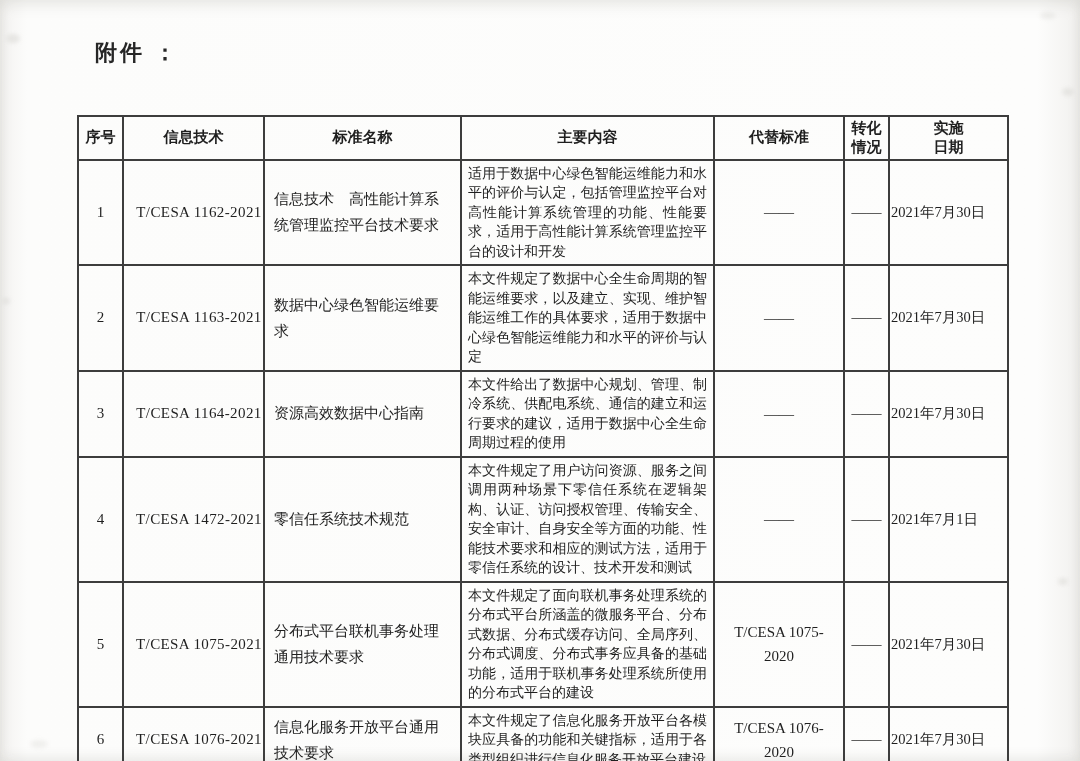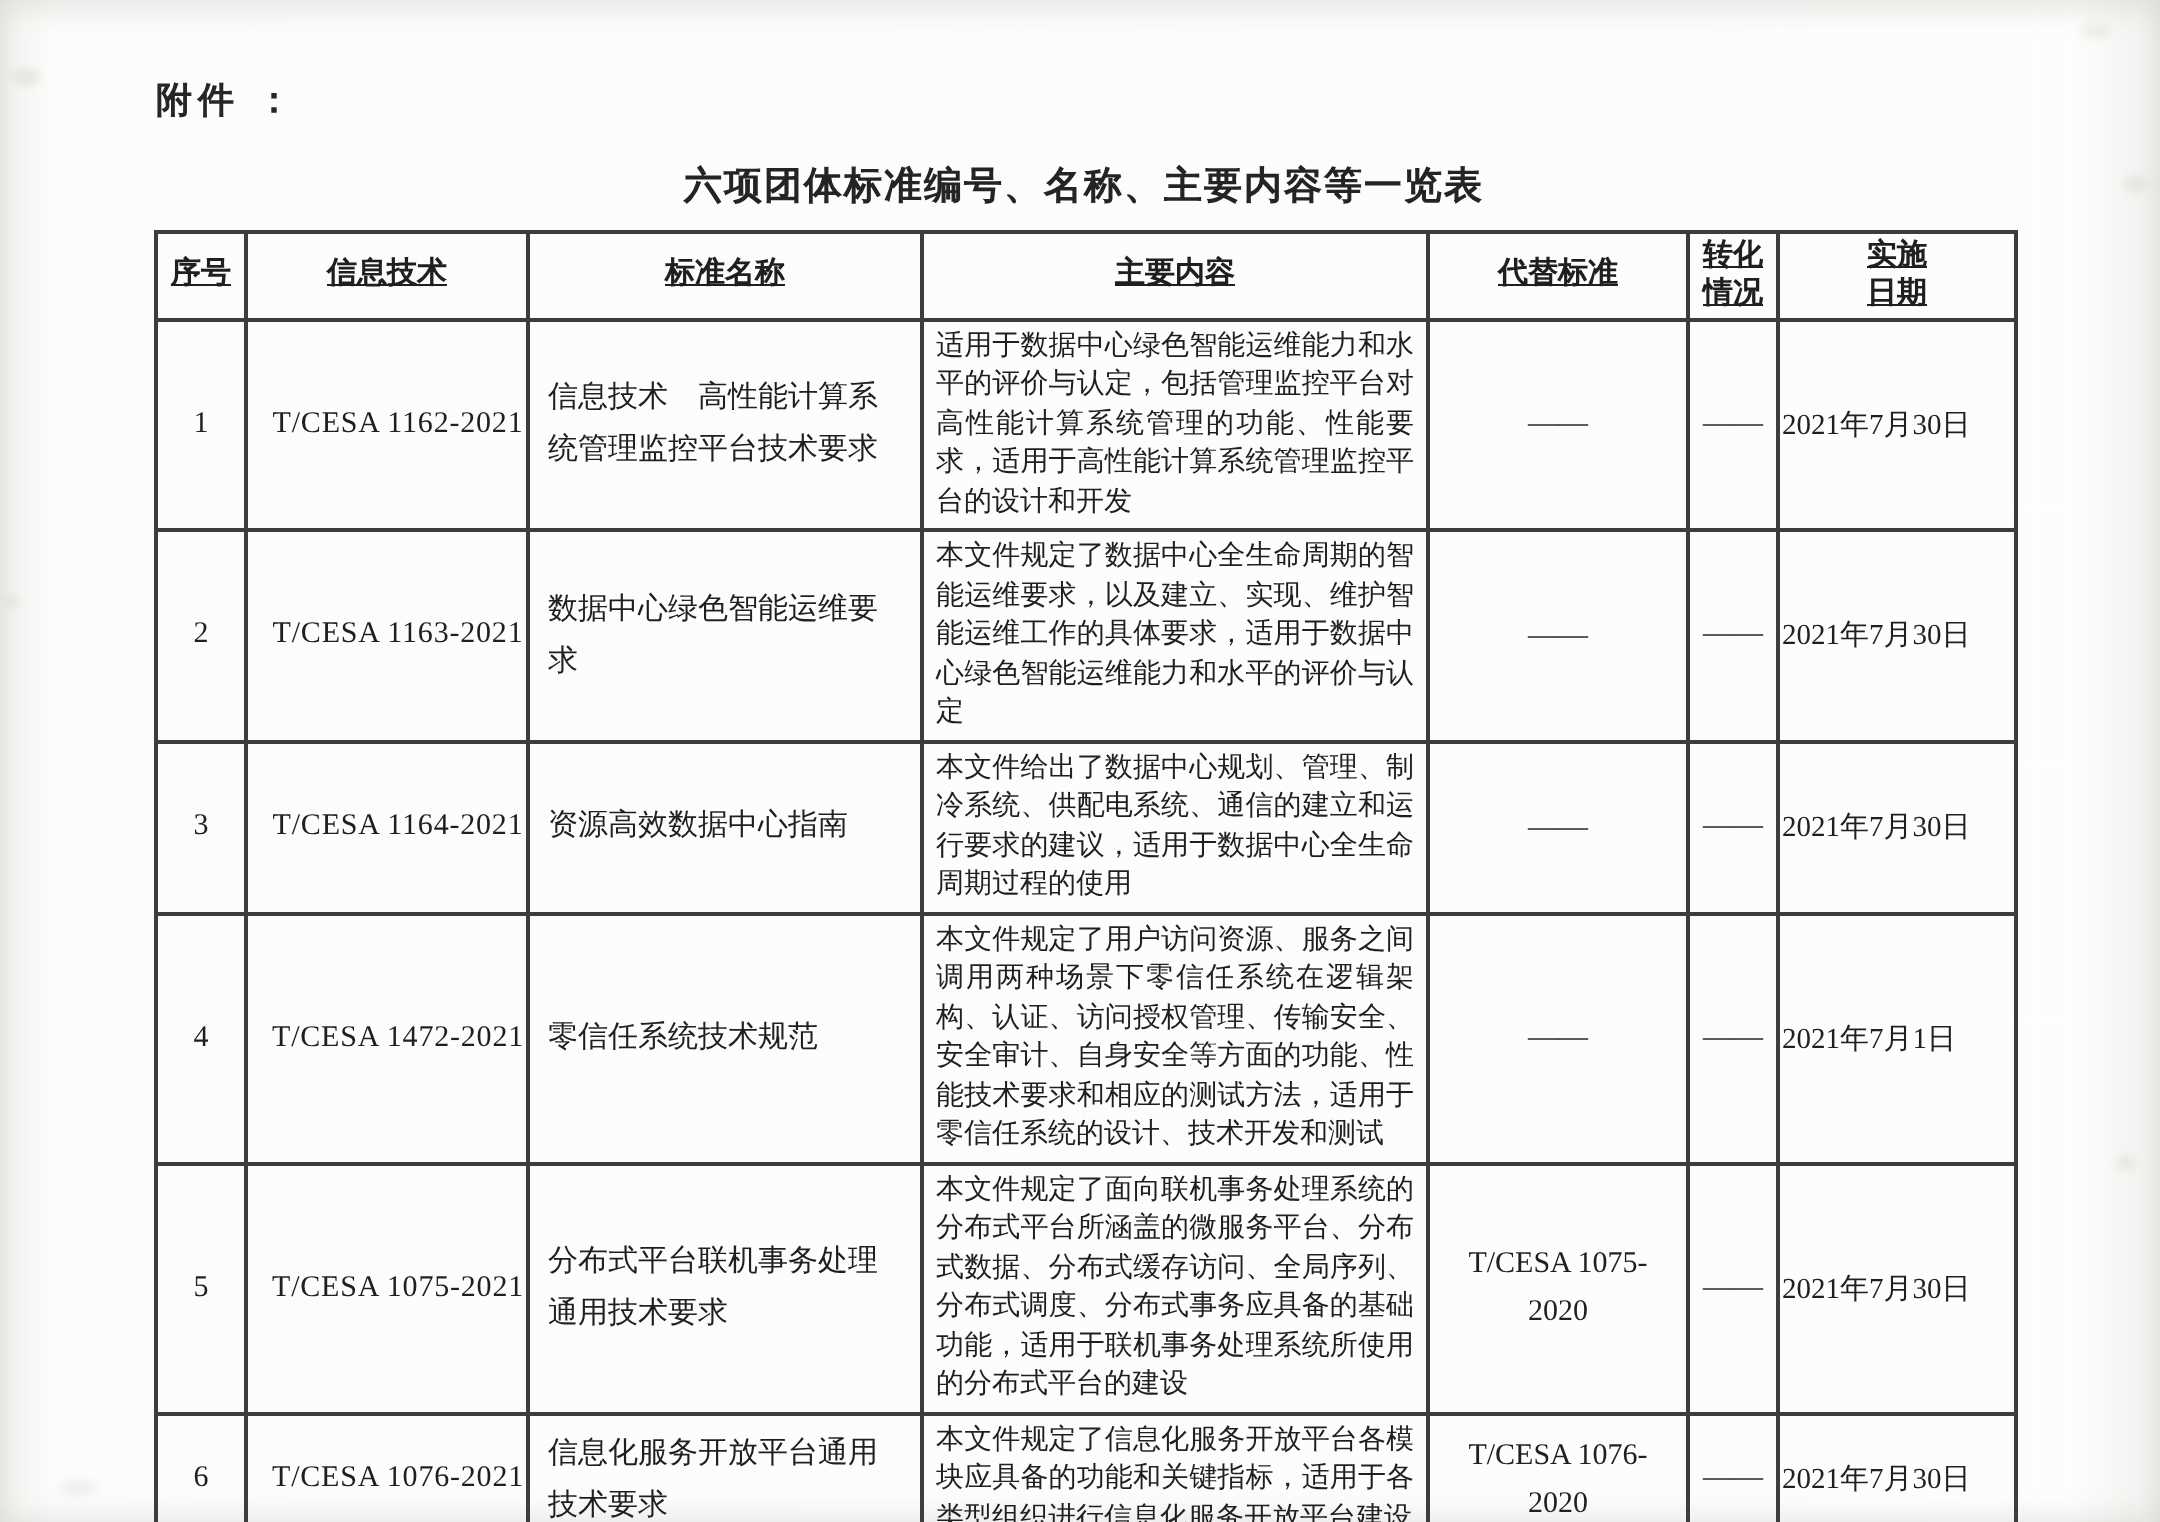--- a/index.html
+++ b/index.html
@@ -27,24 +27,24 @@
   }
   .a1 { left: 6px;  top: 34px;  width: 14px; height: 9px; }
   .a2 { left: 2px;  top: 298px; width: 8px;  height: 6px; }
   .a3 { left: 1062px; top: 88px;  width: 12px; height: 8px; }
   .a4 { left: 1058px; top: 578px; width: 10px; height: 7px; }
   .a5 { left: 1040px; top: 12px;  width: 16px; height: 7px; opacity: 0.4; }
   .a6 { left: 30px;  top: 740px; width: 18px; height: 8px; opacity: 0.35; }
 
   .attachment {
     position: absolute;
-    left: 78px;
+    left: 95px;
     top: 38px;
     font-family: "Liberation Sans", "DejaVu Sans", sans-serif;
-    font-size: 18px;
+    font-size: 22px;
     font-weight: 700;
     color: #262626;
     letter-spacing: 3px;
   }
   .doc-title {
     position: absolute;
     left: 77px;
     top: 80px;
     width: 930px;
     text-align: center;
@@ -62,21 +62,21 @@
     width: 930px;
     border-collapse: collapse;
     table-layout: fixed;
     color: #1f1f1f;
   }
   .doc-table th, .doc-table td {
     border: 2px solid #3d3d3d;
     vertical-align: middle;
     overflow: hidden;
   }
-  .doc-table thead tr { height: 40px; text-decoration: underline; }
+  .doc-table thead tr { height: 40px; }
   .doc-table th {
     font-size: 15px;
     font-weight: 700;
     text-align: center;
     white-space: pre-line;
     line-height: 1.25;
     padding: 2px;
   }
   tr.r1 { height: 100px; }
   tr.r2 { height: 86px; }
@@ -98,21 +98,20 @@
 
 <div class="sheet">
   <div class="artifact a1"></div>
   <div class="artifact a2"></div>
   <div class="artifact a3"></div>
   <div class="artifact a4"></div>
   <div class="artifact a5"></div>
   <div class="artifact a6"></div>
 
   <div class="attachment">附件 ：</div>
-  <div class="doc-title">六项团体标准编号、名称、主要内容等一览表</div>
 
   <table class="doc-table">
     <colgroup>
       <col style="width:45px">
       <col style="width:141px">
       <col style="width:197px">
       <col style="width:253px">
       <col style="width:130px">
       <col style="width:45px">
       <col style="width:119px">

